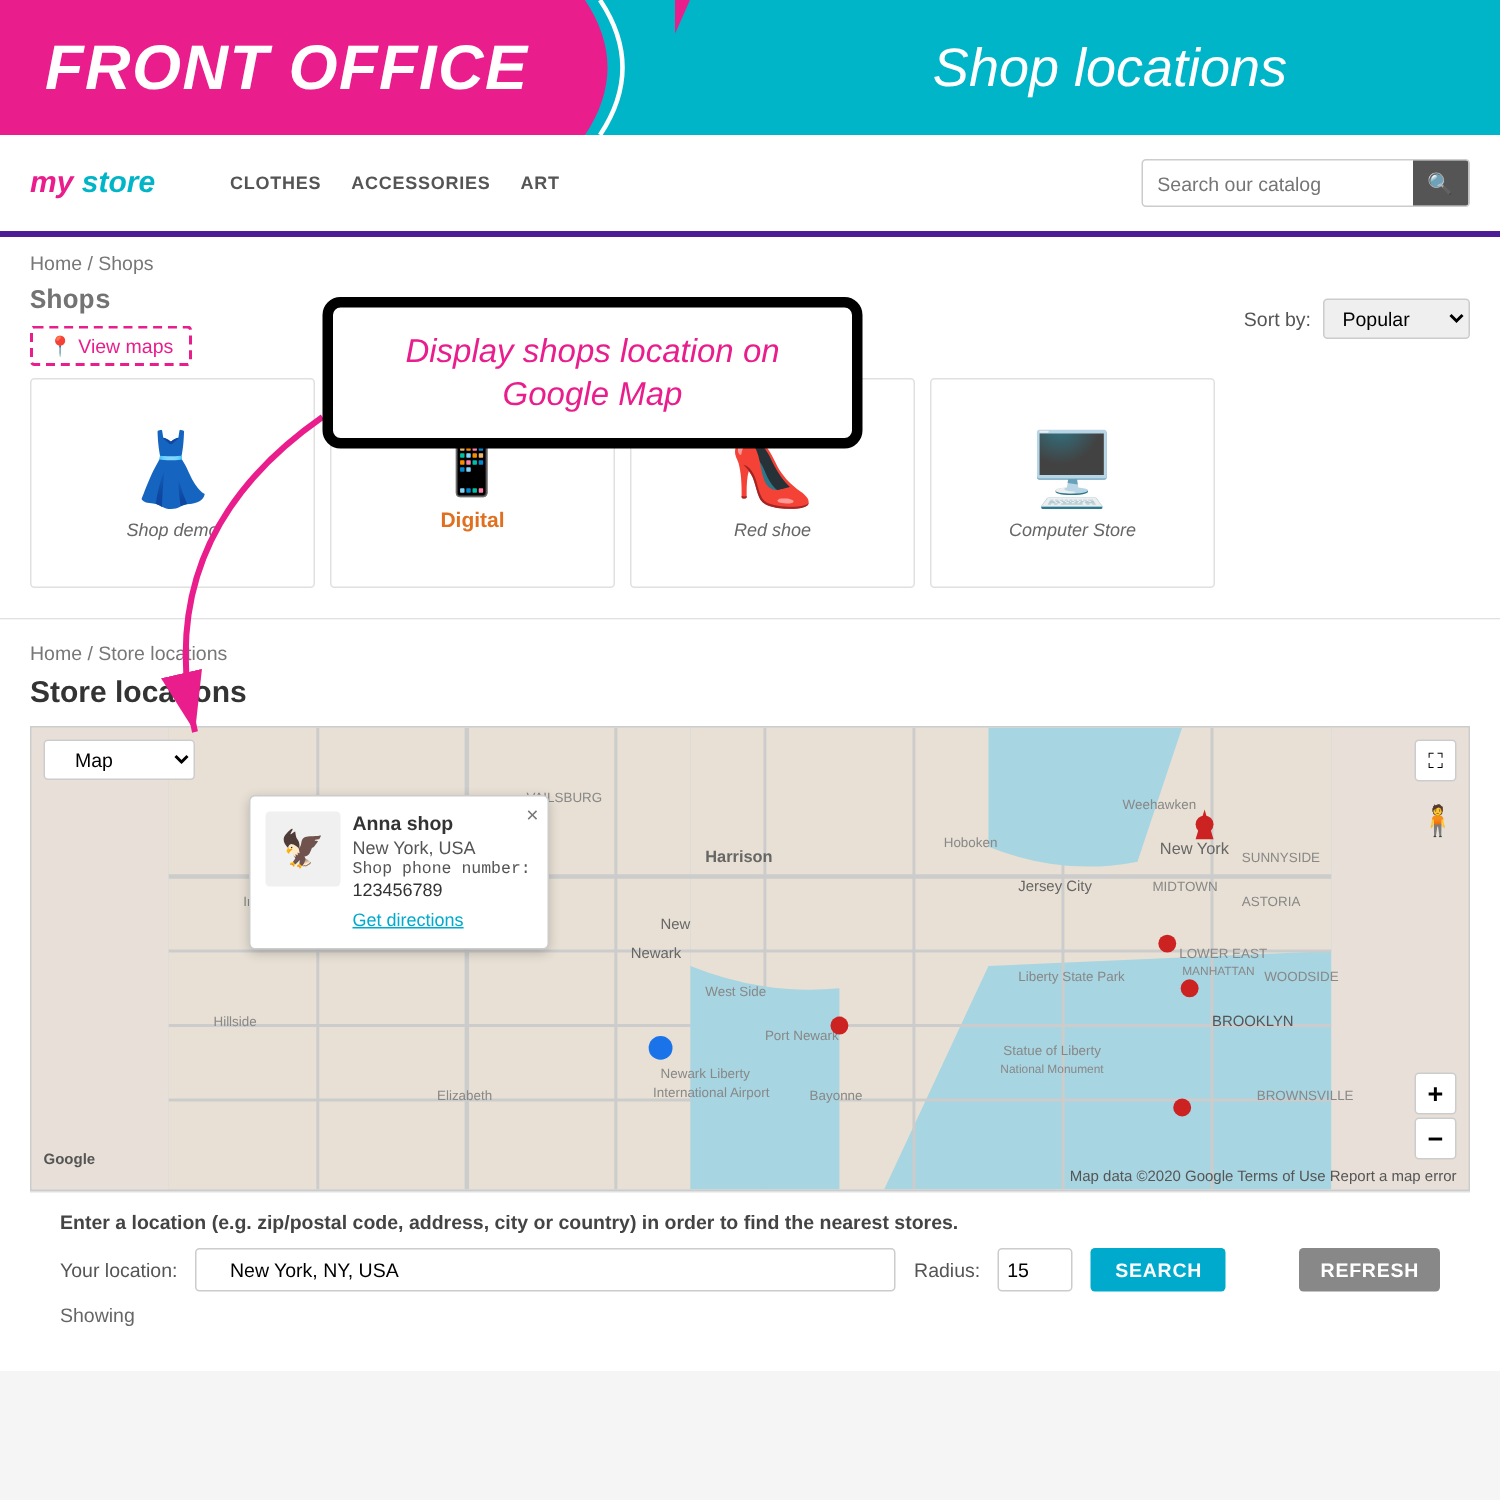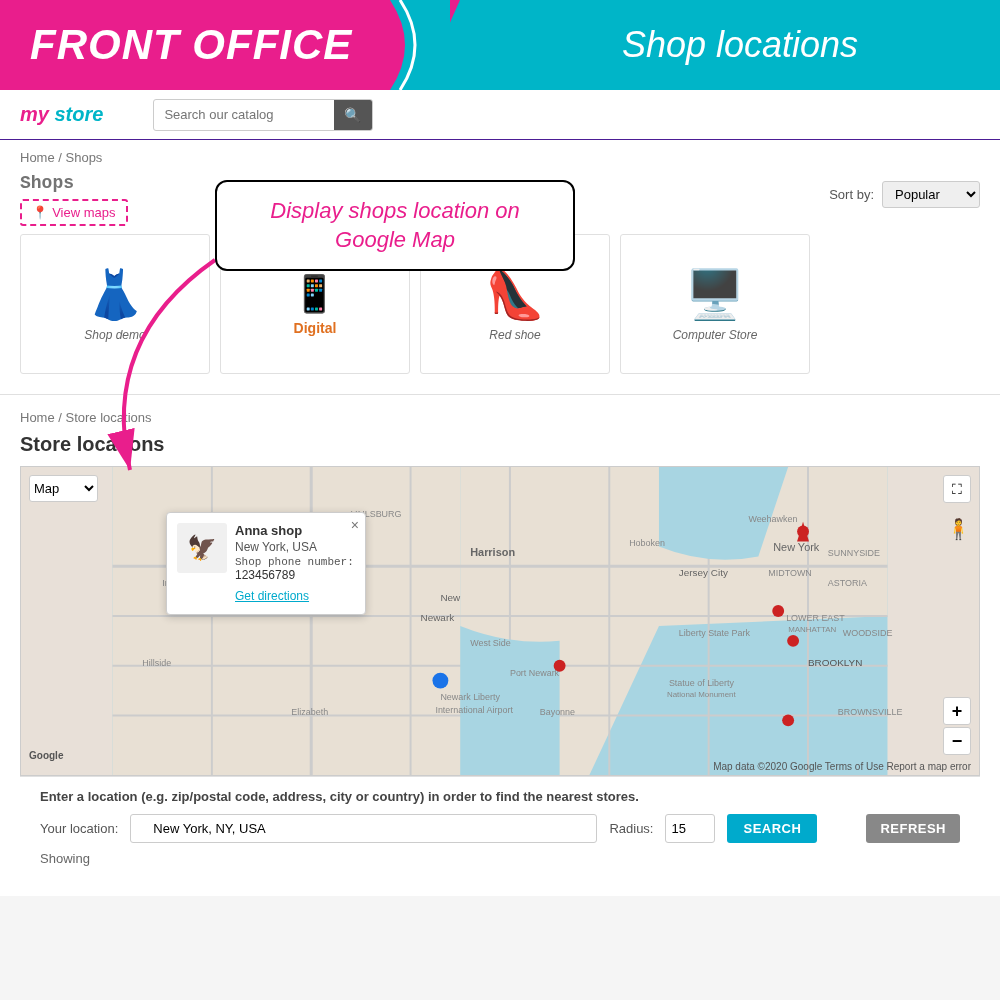--- a/index.html
+++ b/index.html
@@ -48,22 +48,22 @@
       left: 390px;
       top: 0;
       width: 60px;
       height: 90px;
       z-index: 3;
     }
 
     
     .navbar {
       background: white;
-      border-bottom: 1px solid #4c1d95;
-      height: 50px;
+      border-bottom: 4px solid #4c1d95;
+      height: 68px;
       display: flex;
       align-items: center;
       padding: 0 20px;
       gap: 30px;
     }
     .logo {
       font-size: 20px;
       font-weight: bold;
       color: #333;
       margin-right: 20px;
@@ -222,21 +222,21 @@
       height: 310px;
       border: 1px solid #ccc;
       overflow: hidden;
       background: #e8e0d8;
     }
     .map-type-select {
       position: absolute;
       top: 8px;
       left: 8px;
       z-index: 10;
-      padding: 4px 0;
+      padding: 4px 16px;
       font-size: 13px;
       border: 1px solid #ccc;
       background: white;
       border-radius: 3px;
     }
     .map-expand-btn {
       position: absolute;
       top: 8px;
       right: 8px;
       z-index: 10;
@@ -429,21 +429,21 @@
       color: #666;
       margin-top: 8px;
     }
 
     
     .annotation-popup {
       position: absolute;
       top: 40px;
       left: 215px;
       z-index: 50;
-      border: 2px solid #000000;
+      border: 7px solid #000000;
       border-radius: 12px;
       background: white;
       padding: 15px 25px;
       width: 360px;
     }
     .annotation-popup-text {
       color: #e91e8c;
       font-size: 22px;
       text-align: center;
       line-height: 1.3;
@@ -500,20 +500,25 @@
   </svg>
   <div class="header-right">
     <h2>Shop locations</h2>
   </div>
 </div>
 
 <div class="navbar">
   <div class="logo">
     <span>my</span>
     <span style="color:#00b5c8;">store</span>
+  </div>
+  <div class="nav-links">
+    <span class="nav-link">CLOTHES</span>
+    <span class="nav-link">ACCESSORIES</span>
+    <span class="nav-link">ART</span>
   </div>
   <div class="search-box">
     <input class="search-input" type="text" placeholder="Search our catalog" style="">
     <button class="search-btn">🔍</button>
   </div>
 </div>
 
 <div class="main-content">
 
   <div class="shop-section">

